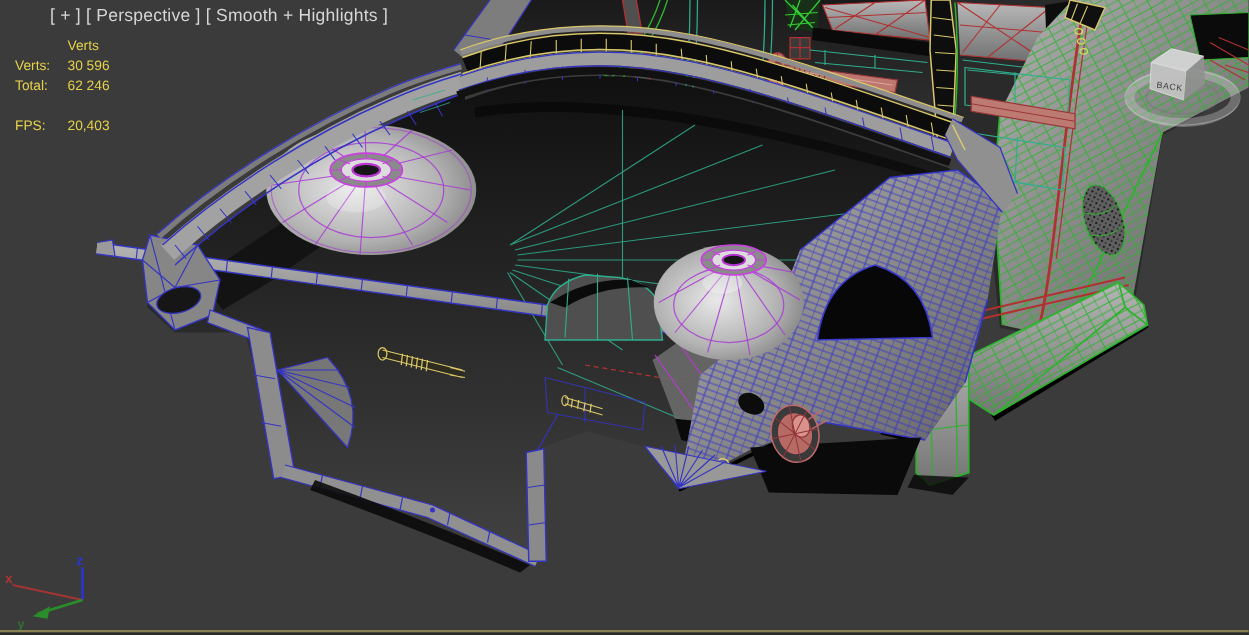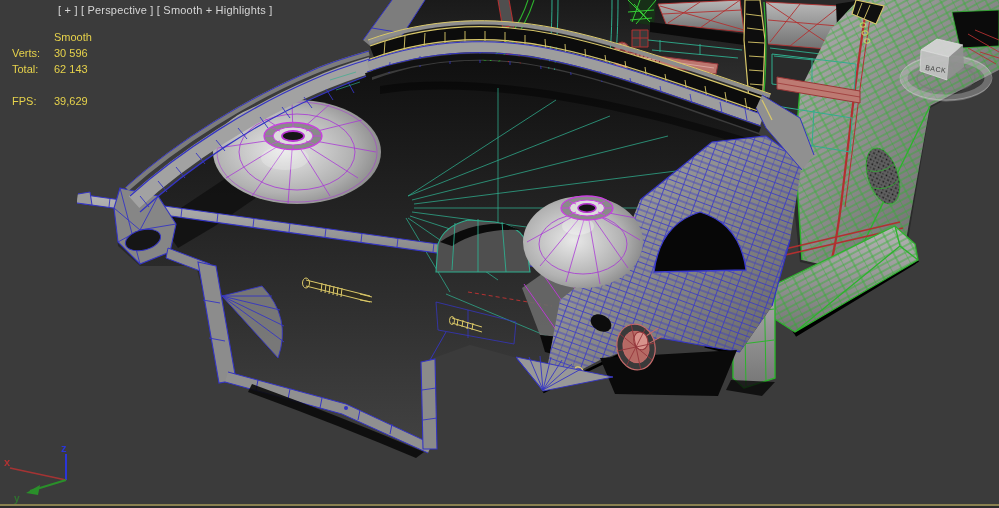--- a/index.html
+++ b/index.html
@@ -4,22 +4,22 @@
 <style>
   html,body{margin:0;padding:0;}
   body{
     width:999px;height:508px;position:relative;overflow:hidden;
     background:#3b3b3b;
     font-family:"Liberation Sans", sans-serif;
   }
   svg{position:absolute;left:0;top:0;}
   .hud{position:absolute;left:0;top:0;width:999px;height:508px;pointer-events:none;}
   .vp-label{
-    position:absolute;left:28px;top:4px;
-    font-size:11px;color:#d6d6d6;letter-spacing:0.2px;padding-left:30px;
+    position:absolute;left:10px;top:4px;
+    font-size:14px;color:#d6d6d6;letter-spacing:0.2px;padding-left:30px;
   }
   .stats{position:absolute;left:0;top:0;font-size:11px;color:#e6d24b;}
   .s-total{position:absolute;left:54px;top:31px;}
   .s-row{position:absolute;left:0;top:0;width:200px;}
   .s-row .s-l{position:absolute;left:12px;}
   .s-row .s-v{position:absolute;left:54px;}
   .r1{top:47px;} .r2{top:63px;} .rfps{top:95px;}
   .bottom-border{position:absolute;left:0;top:504px;width:999px;height:2px;background:#8a8150;}
   .bottom-edge{position:absolute;left:0;top:506px;width:999px;height:2px;background:#2c2c2c;}
   text{font-family:"Liberation Sans", sans-serif;}
@@ -346,30 +346,30 @@
     <polygon points="921,50 937,39 963,45 949,57" fill="#d4d4d4" opacity="0.95" stroke="#e2e2e2" stroke-width="0.8"></polygon>
     <polygon points="921,50 949,57 947,80 920,71" fill="#c2c2c2" opacity="0.95" stroke="#dadada" stroke-width="0.8"></polygon>
     <polygon points="949,57 963,45 964,67 947,80" fill="#909090" opacity="0.92" stroke="#cicici"></polygon>
     <text transform="translate(925,70) rotate(8)" font-size="7" letter-spacing="0.5" fill="#3c3c3c">BACK</text>
   </g>
 </svg>
 
 <div class="hud">
   <div class="vp-label" style="pointer-events:auto;">[ + ] [ Perspective ] [ Smooth + Highlights ]</div>
   <div class="stats">
-    <div class="s-total">Smooth</div>
+    <div class="s-total">Verts</div>
     <div class="s-row r1">
       <span class="s-l">Verts:</span>
       <span class="s-v">30 596</span>
     </div>
     <div class="s-row r2">
       <span class="s-l">Total:</span>
-      <span class="s-v">62 143</span>
+      <span class="s-v">62 246</span>
     </div>
     <div class="s-row rfps">
       <span class="s-l">FPS:</span>
-      <span class="s-v">39,629</span>
+      <span class="s-v">20,403</span>
     </div>
   </div>
 </div>
 
 <div class="bottom-border"></div>
 <div class="bottom-edge"></div>
 
 </body></html>

